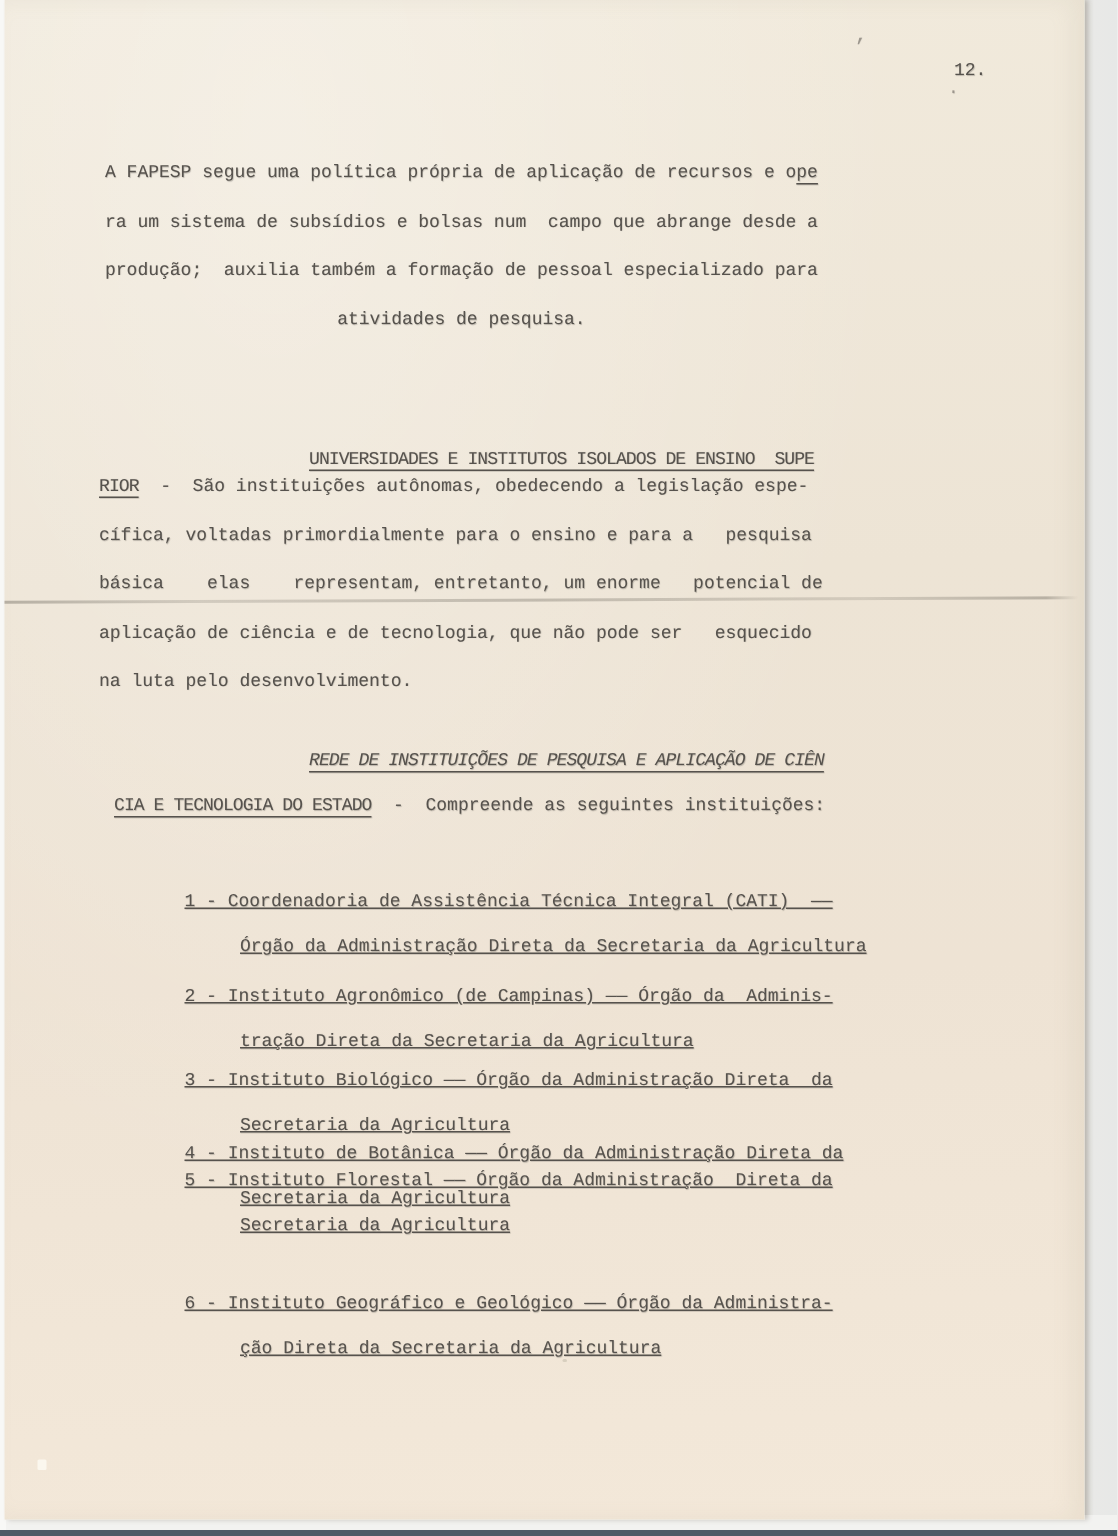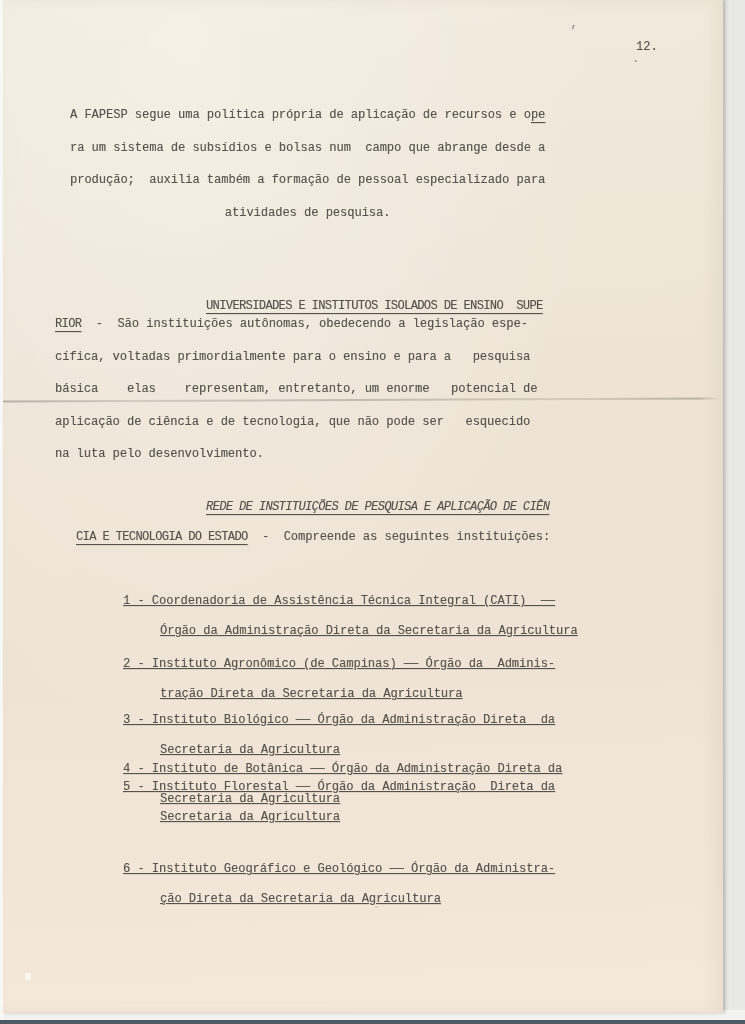--- a/index.html
+++ b/index.html
@@ -60,21 +60,21 @@
   .artifact { position: absolute; opacity: 0.55; }
   .a-apostrophe { left: 566px; top: 24px; font-size: 14px; }
   .a-dot { left: 629px; top: 52px; font-size: 12px; }
 
   .heading { letter-spacing: -0.6px; }
   .u { text-decoration: underline; text-decoration-thickness: 1.2px; text-underline-offset: 4px; }
 
   
   .p1 { left: 67px; top: 99px; text-align: center; }
   .h1 { left: 203px; top: 283px; margin-top: 16px; }
-  .p2 { left: 52px; top: 308px; }
+  .p2 { left: 63px; top: 308px; }
   .h2 { left: 203px; top: 500px; font-style: italic; }
   .cia { left: 63px; top: 521px; margin-left: 10px; }
   .cia .line { line-height: 32.6px; }
 
   
   .list { position: absolute; left: 120px; top: 0; width: 600px; }
   .item { position: absolute; left: 0; }
   .item .line { line-height: 30px; text-decoration: underline; }
   .item .cont { padding-left: 37px; }
   .it1 { top: 586px; }

